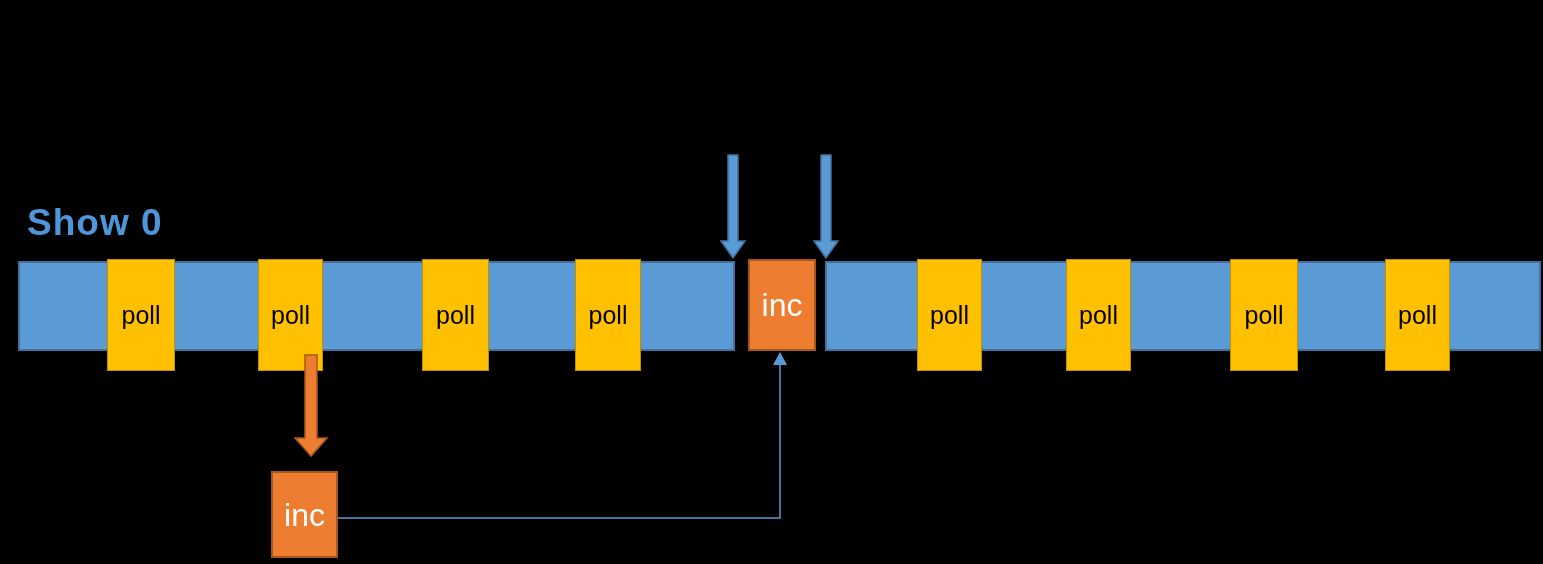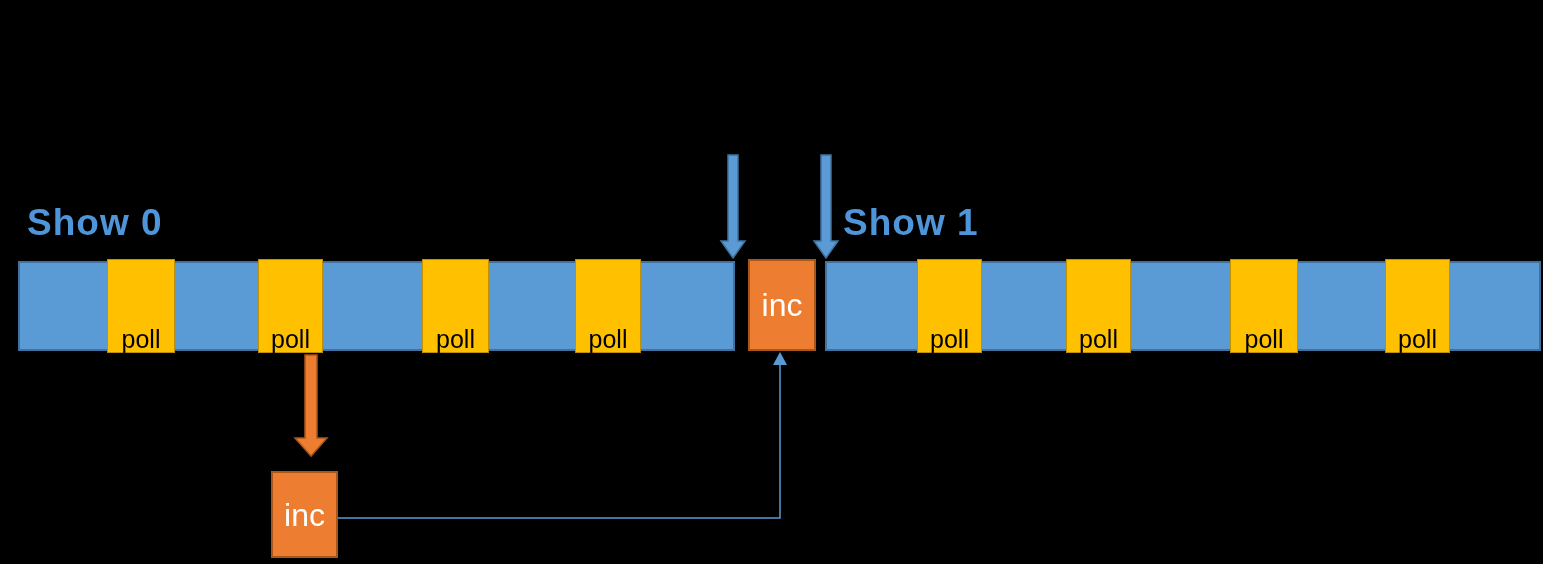--- a/index.html
+++ b/index.html
@@ -23,24 +23,24 @@
     overflow:hidden;
   }
   .bar{
     position:absolute;top:261px;height:90px;
     background:var(--bar-blue);
     border:2px solid var(--bar-blue-border);
   }
   .bar.left{left:18px;width:717px;}
   .bar.right{left:825px;width:716px;}
   .poll{
-    position:absolute;top:259px;height:94px;
+    position:absolute;top:259px;height:112px;
     background:var(--poll-yellow);
     border:1px solid var(--poll-yellow-border);
-    display:flex;align-items:flex-end;justify-content:center;
+    display:flex;align-items:center;justify-content:center;
     color:#000;font-size:25px;line-height:1;
   }
   .inc-box{
     position:absolute;
     background:var(--inc-orange);
     border:2px solid var(--inc-orange-border);
     display:flex;align-items:center;justify-content:center;
     color:#fff;font-size:32px;line-height:1;
   }
   .inc-mid{left:748px;top:259px;width:68px;height:92px;}
@@ -95,21 +95,20 @@
     </div>
   <div class="poll" style="left:1385px;width:65px;">
       <span>poll</span>
     </div>
 
   <div class="inc-box inc-low">
       <span>inc</span>
     </div>
 
   <div class="show-label s0">Show 0</div>
-  <div class="show-label s1">Show 1</div>
 
   <svg class="overlay" viewBox="0 0 1543 564" xmlns="http://www.w3.org/2000/svg">
 
     <polygon class="blue-arrow" points="728,155 738,155 738,241 745,241 733,258 721,241 728,241"></polygon>
 
     <polygon class="blue-arrow" points="821,155 831,155 831,241 838,241 826,258 814,241 821,241"></polygon>
 
     <polygon class="orange-arrow" points="305,355 317,355 317,438 327,438 311,456 295,438 305,438"></polygon>
 
     <polyline class="connector-line" points="338,518 780,518 780,362"></polyline>

